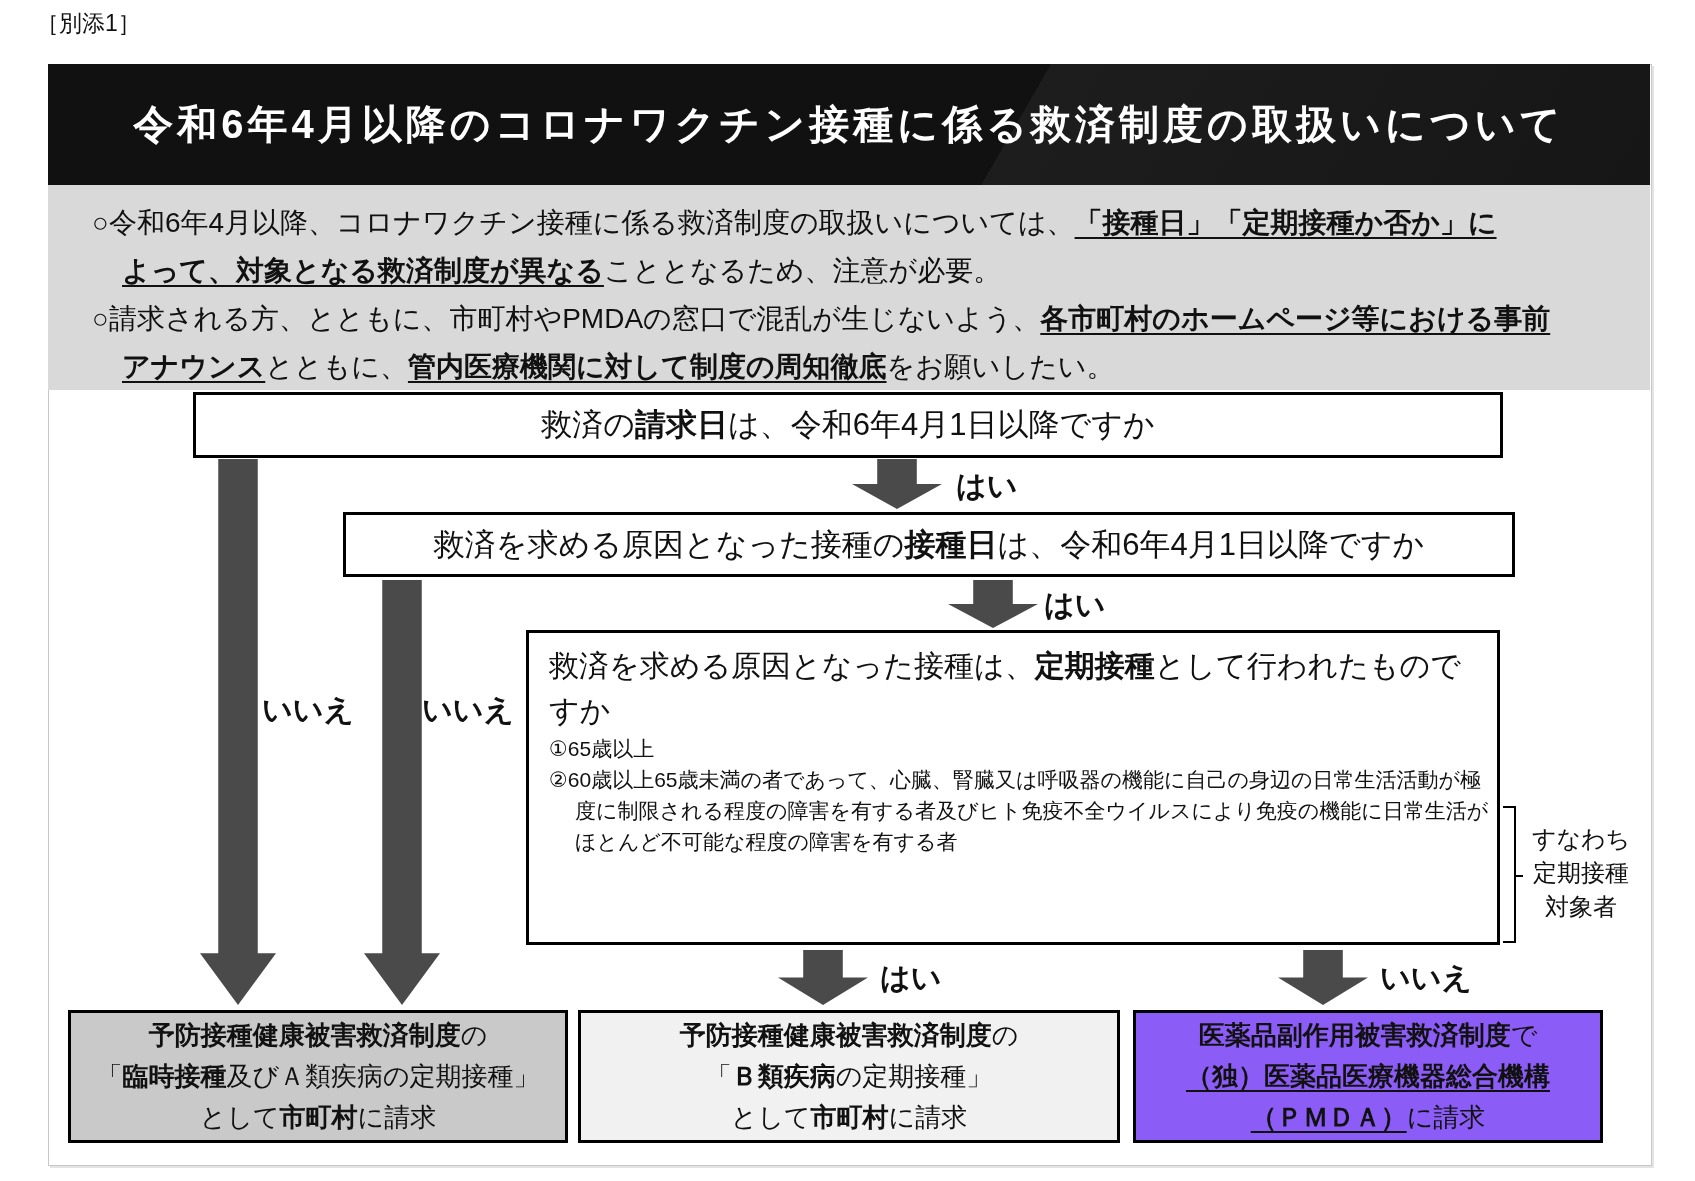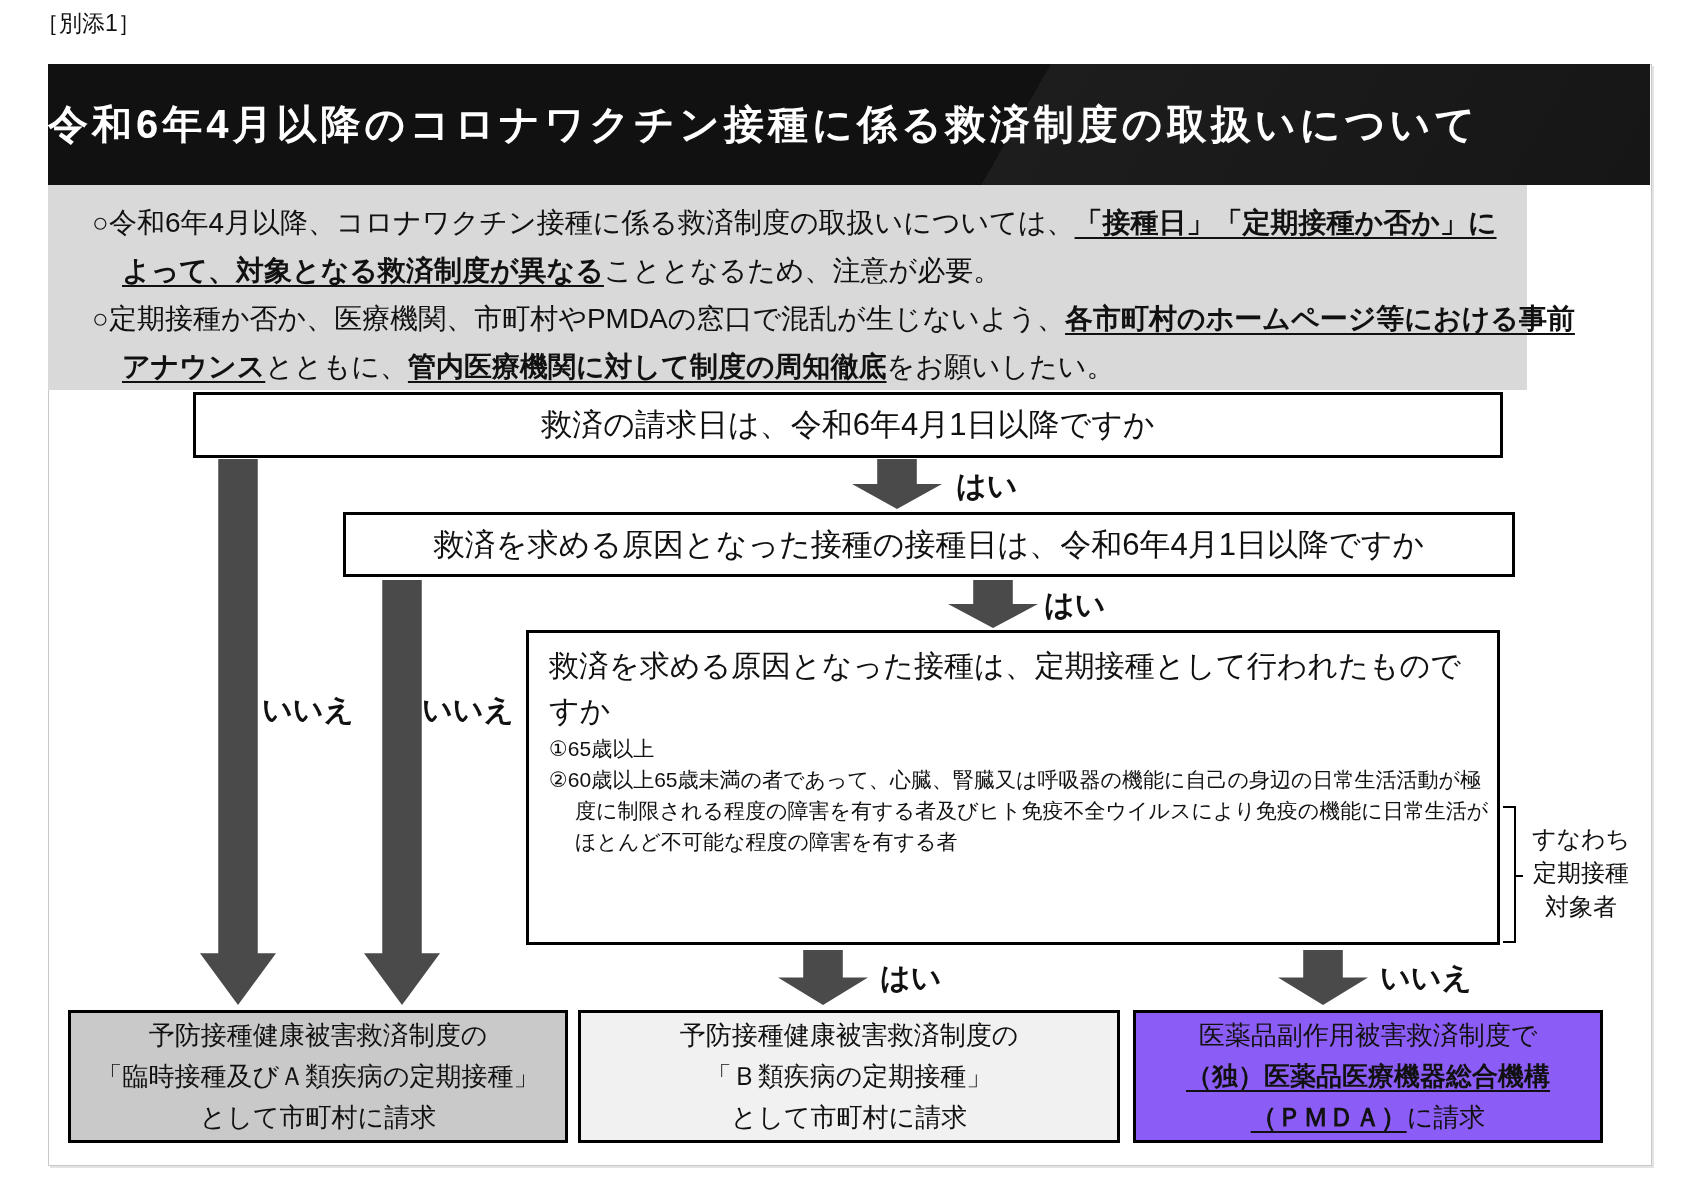--- a/index.html
+++ b/index.html
@@ -3,28 +3,28 @@
 <meta charset="utf-8">
 <style>
   html,body{margin:0;padding:0;background:#ffffff;}
   body{font-family:"Liberation Sans","DejaVu Sans",sans-serif;}
   #canvas{position:relative;width:1695px;height:1181px;background:#ffffff;overflow:hidden;}
   .doc-tag{position:absolute;left:36px;top:8px;font-size:23px;color:#111;}
   .frame{position:absolute;left:48px;top:64px;width:1602px;height:1100px;background:#ffffff;
          border:1px solid #c8c8c8;box-shadow:2px 2px 0 #e4e4e4;}
   .titlebar{position:absolute;left:48px;top:64px;width:1602px;height:121px;
             background:linear-gradient(120deg,#111 60%,#1d1d1d 60%,#161616 100%);
-            display:flex;align-items:center;justify-content:flex-start;}
+            display:flex;align-items:center;justify-content:center;}
   .titlebar .t{color:#ffffff;font-size:40px;font-weight:bold;letter-spacing:4px;white-space:nowrap;}
-  .introbox{position:absolute;left:48px;top:185px;width:1479px;height:205px;background:#d9d9d9;
+  .introbox{position:absolute;left:48px;top:185px;width:1602px;height:205px;background:#d9d9d9;
             padding:14px 0 0 44px;box-sizing:border-box;font-size:28px;color:#111;}
   .iline{margin:0;line-height:48px;white-space:nowrap;}
   .iline.ind{padding-left:30px;}
   .bu{font-weight:bold;text-decoration:underline;text-underline-offset:5px;}
-  .b{font-weight:normal;}
+  .b{font-weight:bold;}
   
   .qbox{position:absolute;background:#ffffff;border:3px solid #000;box-sizing:border-box;
         display:flex;align-items:center;justify-content:center;font-size:31px;color:#111;white-space:nowrap;}
   .qbox3{position:absolute;background:#ffffff;border:3px solid #000;box-sizing:border-box;
          padding:10px 6px 8px 20px;font-size:30px;color:#111;}
   .q3main{line-height:45px;margin:0;}
   .q3note{margin:10px 0 0 0;font-size:21px;line-height:31px;padding-left:24px;text-indent:-24px;}
   .q3item{margin:0;font-size:21px;line-height:31px;}
   .q3item2{margin:0;font-size:21px;line-height:31px;padding-left:26px;text-indent:-26px;}
   
@@ -52,21 +52,21 @@
 
   <div class="frame"></div>
 
   <div class="titlebar">
     <span class="t">令和6年4月以降のコロナワクチン接種に係る救済制度の取扱いについて</span>
   </div>
 
   <div class="introbox">
     <p class="iline"><span>○令和6年4月以降、コロナワクチン接種に係る救済制度の取扱いについては、</span><span class="bu">「接種日」「定期接種か否か」に</span></p>
     <p class="iline ind"><span class="bu">よって、対象となる救済制度が異なる</span><span>こととなるため、注意が必要。</span></p>
-    <p class="iline"><span>○定期接種か否か、医療機関、市町村やPMDAの窓口で混乱が生じないよう、</span><span class="bu">各市町村のホームページ等における事前</span></p>
+    <p class="iline"><span>○請求される方、とともに、市町村やPMDAの窓口で混乱が生じないよう、</span><span class="bu">各市町村のホームページ等における事前</span></p>
     <p class="iline ind"><span class="bu">アナウンス</span><span>とともに、</span><span class="bu">管内医療機関に対して制度の周知徹底</span><span>をお願いしたい。</span></p>
   </div>
 
   <div class="qbox" style="left:193px;top:392px;width:1310px;height:66px;">
     <span>救済の</span>
       <span class="b">請求日</span>
       <span>は、令和6年4月1日以降ですか</span>
   </div>
 
   <div class="arrow short" style="left:852px;top:459px;width:90px;height:50px;"></div>

